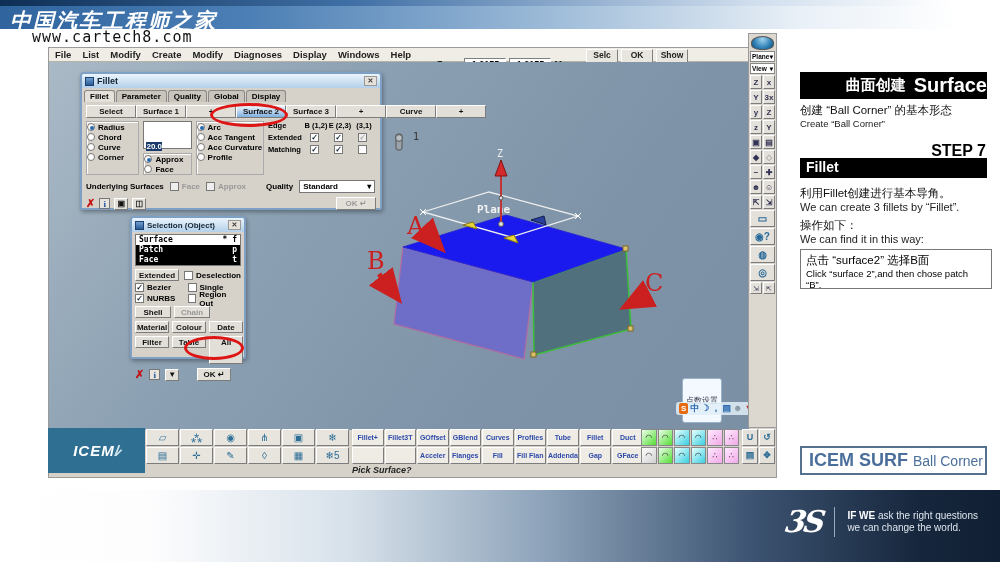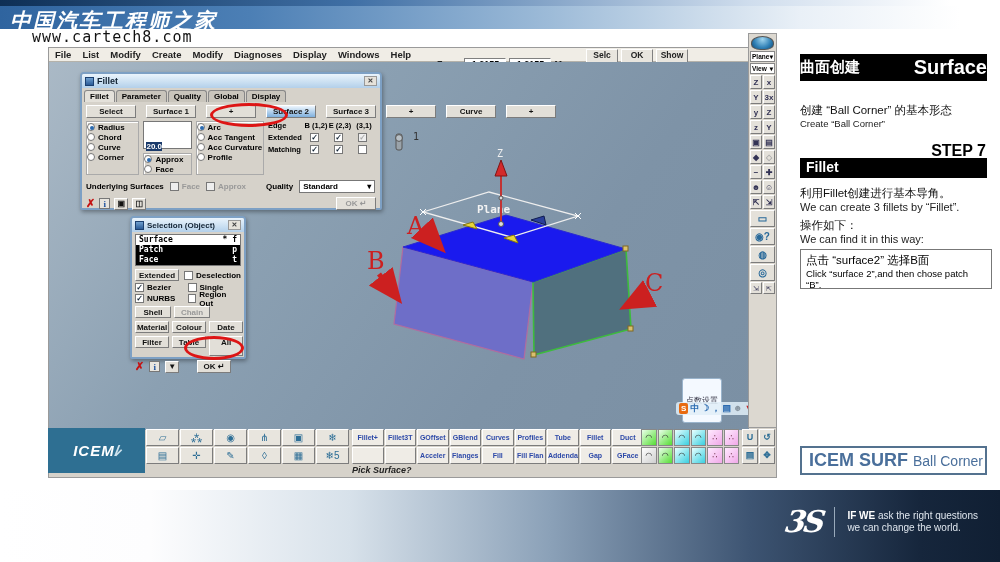--- a/index.html
+++ b/index.html
@@ -71,21 +71,21 @@
     color:#1a4f9c; font-size:9px; font-weight:bold; text-align:center;
     line-height:10px; font-family:"Liberation Serif",serif; }
   .hl-circle { position:absolute; border:3px solid #dd1515; border-radius:50%;
     pointer-events:none; }
 
   
   #fillet-tabs { display:flex; gap:1px; padding:2px 2px 0 2px; }
   #fillet-tabs span { background:#c9c5bc; border:1px solid #888; border-bottom:none;
     border-radius:3px 3px 0 0; font-size:8px; font-weight:bold; padding:1px 5px; }
   #fillet-tabs span.active { background:#e4e1da; position:relative; top:0; }
-  #fillet-row-btns { display:flex; gap:10px; padding:3px 4px; align-items:center; }
+  #fillet-row-btns { display:flex; gap:0; padding:3px 4px; align-items:center; }
   #fillet-row-btns .btn { height:13px; line-height:11px; flex:0 0 auto; }
   #fillet-groups { display:flex; gap:4px; padding:0 4px; }
   .ecol { font-size:7.5px; font-weight:bold; width:24px; text-align:center; }
   .erow-label { font-size:7.5px; font-weight:bold; width:36px; }
 
   
   .selrow { display:flex; justify-content:space-between; padding:0 3px;
     font-size:8px; font-weight:bold; font-family:"DejaVu Sans Mono",monospace;
     height:10px; line-height:10px; background:#fff; }
   .selrow.sel { background:#000; color:#fff; }
@@ -154,22 +154,22 @@
     background:rgba(225,238,248,.85); border-radius:3px; padding:1px 3px; }
   #ime-bar span { font-size:9px; line-height:11px; color:#2a6ab0; font-weight:bold; }
   #ime-bar .sogou { background:#e86a10; color:#fff; border-radius:2px;
     padding:0 2px; font-size:8px; }
   #ime-bar .red { color:#c42222; }
   #ime-bar .gray { color:#8a97a2; }
 
   
   #side-panel { left:777px; top:46px; width:223px; height:444px; background:#fff; }
   .black-bar { background:#000; color:#fff; }
-  #panel-title { position:absolute; left:23px; top:8px; width:187px; height:27px;
-    display:flex; align-items:center; justify-content:space-between; gap:8px; }
+  #panel-title { position:absolute; left:23px; top:26px; width:187px; height:27px;
+    display:flex; align-items:center; justify-content:flex-end; gap:8px; }
   #panel-title .cn { font-size:15px; font-weight:bold; }
   #panel-title .en { font-size:20px; font-weight:bold; }
   #panel-sub { position:absolute; left:23px; top:57px; }
   #panel-sub .cn { font-size:11.5px; color:#111; }
   #panel-sub .en { font-size:9.5px; color:#222; }
   #step-label { position:absolute; right:14px; top:96px; font-size:16px;
     font-weight:bold; color:#000; }
   #fillet-bar { position:absolute; left:23px; top:112px; width:187px; height:20px;
     font-size:14px; font-weight:bold; padding:1px 6px; }
   #panel-p1 { position:absolute; left:23px; top:140px; }
@@ -470,21 +470,21 @@
   <div style="display:flex;gap:3px;padding:2px 3px;">
     <span class="btn" style="width:36px;height:12px;line-height:11px;">Shell</span>
     <span class="btn dim" style="width:36px;height:12px;line-height:11px;">Chain</span>
   </div>
   <div style="display:grid;grid-template-columns:repeat(3,34px);gap:3px;padding:1px 3px;">
       <span class="btn" style="height:12px;line-height:11px;">Material</span>
       <span class="btn" style="height:12px;line-height:11px;">Colour</span>
       <span class="btn" style="height:12px;line-height:11px;">Date</span>
       <span class="btn" style="height:12px;line-height:11px;">Filter</span>
       <span class="btn" style="height:12px;line-height:11px;">Table</span>
-      <span class="btn" style="height:20px;line-height:11px;text-align:center;">All</span>
+      <span class="btn" style="height:28px;line-height:11px;text-align:center;">All</span>
     </div>
   <div style="display:flex;align-items:center;gap:5px;padding:3px 3px 0 3px;">
     <span class="red-x">✗</span>
     <span class="info-i">i</span>
     <span class="btn" style="width:14px;height:12px;line-height:10px;">▼</span>
     <span class="btn" style="margin-left:auto;margin-right:10px;width:34px;height:13px;line-height:12px;">OK ↵</span>
   </div>
   <div class="hl-circle" style="left:52px;top:118px;width:60px;height:24px;"></div>
 </div>
 

